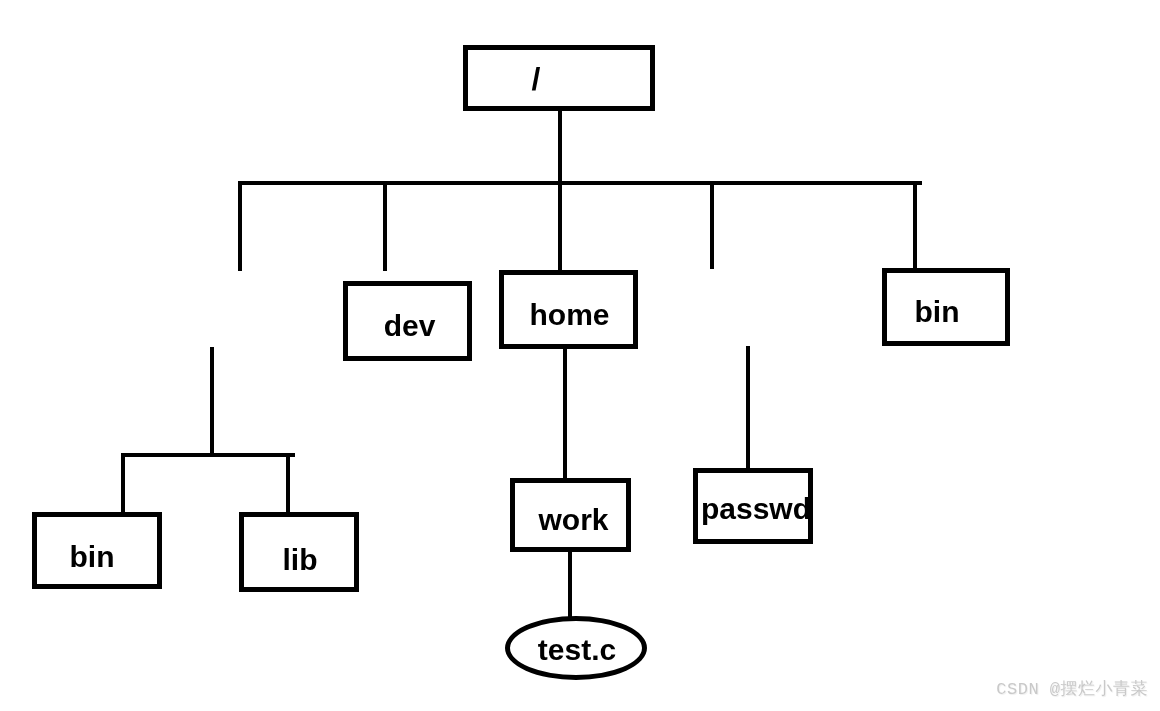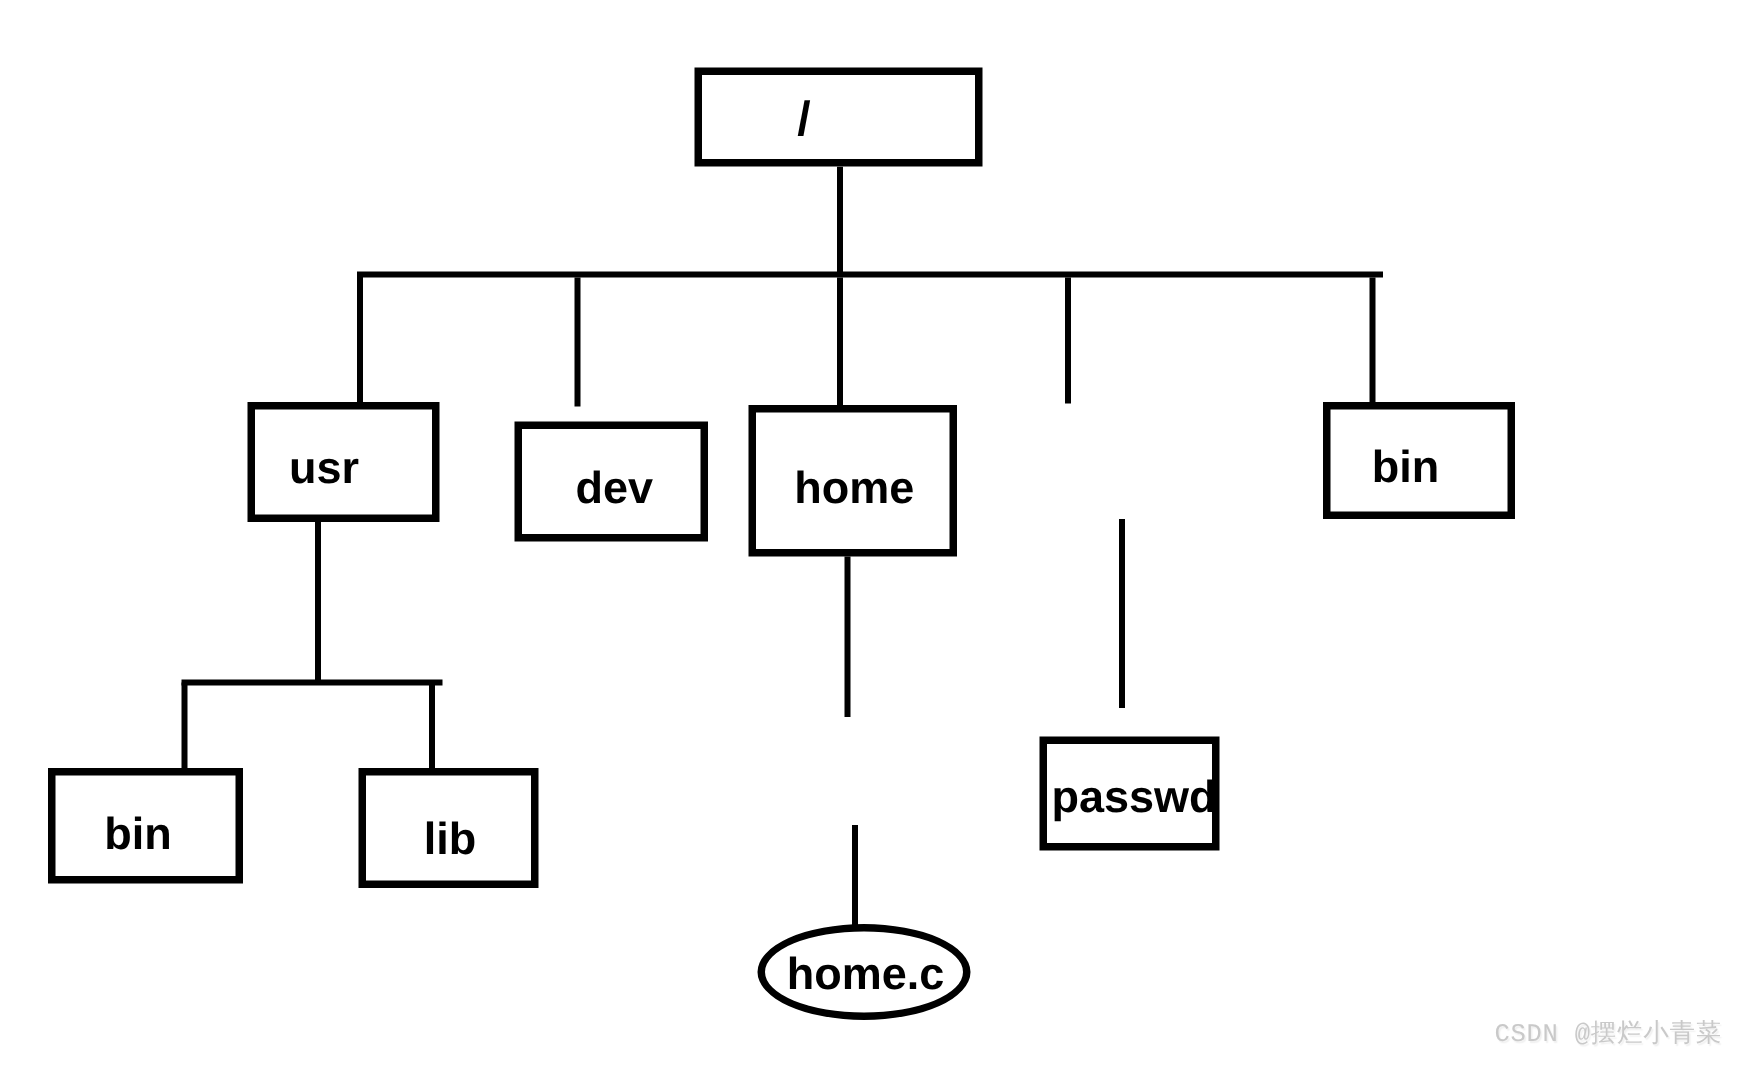--- a/index.html
+++ b/index.html
@@ -78,49 +78,49 @@
   <div class="line" style="left:121px; top:455px; width:4px;  height:57px;"></div>
   <div class="line" style="left:286px; top:455px; width:4px;  height:57px;"></div>
   <div class="line" style="left:563px; top:347px; width:4px;  height:131px;"></div>
   <div class="line" style="left:746px; top:346px; width:4px;  height:126px;"></div>
   <div class="line" style="left:568px; top:550px; width:4px;  height:70px;"></div>
 
   <div class="node" id="n-root" style="left:463px; top:45px;  width:192px; height:66px;">
     <span class="label">/</span>
   </div>
 
-  <div class="node" id="n-usr" style="left:165px; top:268px; width:128px; height:80px;">
-    <span class="label">usr</span>
-  </div>
 
   <div class="node" id="n-dev" style="left:343px; top:281px; width:129px; height:80px;">
     <span class="label">dev</span>
   </div>
 
-  <div class="node" id="n-home" style="left:499px; top:270px; width:139px; height:101px;">
+  <div class="node" id="n-home" style="left:499px; top:270px; width:139px; height:79px;">
     <span class="label">home</span>
   </div>
 
 
   <div class="node" id="n-bin-root" style="left:882px; top:268px; width:128px; height:78px;">
     <span class="label">bin</span>
   </div>
 
   <div class="node" id="n-usr-bin" style="left:32px; top:512px; width:130px; height:77px;">
     <span class="label">bin</span>
   </div>
 
   <div class="node" id="n-usr-lib" style="left:239px; top:512px; width:120px; height:80px;">
     <span class="label">lib</span>
   </div>
 
+  <div class="node" id="n-work" style="left:510px; top:478px; width:121px; height:74px;">
+    <span class="label">work</span>
+  </div>
 
-  <div class="node" id="n-passwd" style="left:693px; top:491px; width:120px; height:76px;">
+  <div class="node" id="n-passwd" style="left:693px; top:468px; width:120px; height:76px;">
     <span class="label">passwd</span>
   </div>
 
   <div class="node ellipse" id="n-testc" style="left:505px; top:616px; width:142px; height:64px;">
-    <span class="label">home.c</span>
+    <span class="label">test.c</span>
   </div>
 
   <div class="watermark">CSDN @摆烂小青菜</div>
 
 </div>
 
 </body></html>

